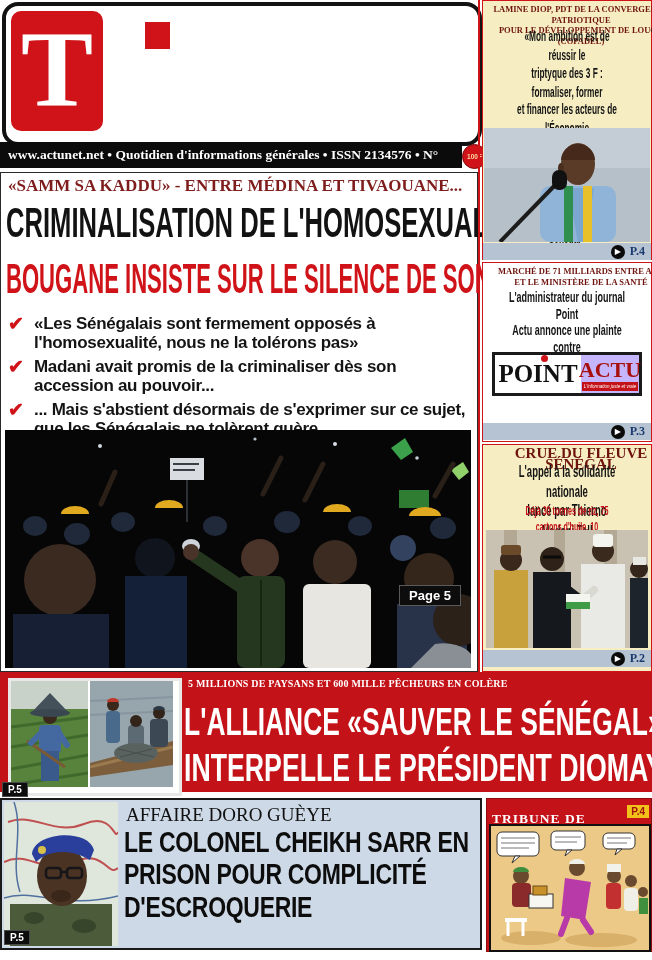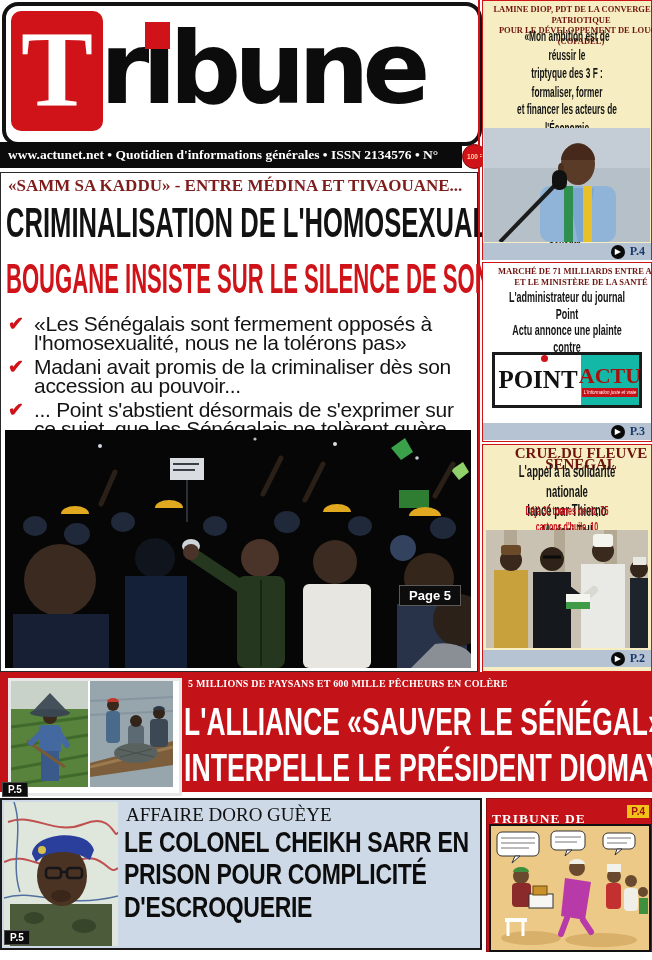--- a/index.html
+++ b/index.html
@@ -22,42 +22,42 @@
   .price{left:462px;top:144px;width:23px;height:23px;border-radius:50%;background:#cf1318;border:1px solid #7d0a0d;
          color:#ffd9a0;font-size:6.5px;font-weight:700;text-align:center;line-height:23px;}
   
   .mainblk{left:0;top:172px;width:478px;height:500px;background:#fff;border:1px solid #2a2a2a;box-sizing:border-box;}
   .mkick{left:8px;top:176px;font-family:"Liberation Serif",serif;font-weight:700;font-size:17px;color:#7f1d1d;}
   .h1m{left:6px;top:198px;font-size:32px;color:#121212;transform:scale(0.80,1.35);}
   .h2m{left:6px;top:254px;font-size:32px;color:#cf1318;transform:scale(0.69,1.35);}
   .bullets{left:8px;top:314px;width:464px;}
   .brow{display:flex;margin-bottom:5px;}
   .bchk{color:#cf1318;font-size:19px;font-weight:700;line-height:19px;width:26px;flex:0 0 26px;}
-  .btxt{font-weight:400;font-size:21px;line-height:19px;color:#141414;letter-spacing:-0.3px;}
+  .btxt{font-weight:700;font-size:17px;line-height:19px;color:#141414;letter-spacing:-0.3px;}
   .mphoto{left:5px;top:430px;width:466px;height:184px;background:#000;}
   .page5{right:10px;bottom:8px;background:#0d0d0d;border:1px solid #5a5a5a;color:#fff;font-weight:700;font-size:13px;padding:2px 9px;}
   
   .redvrule{left:478px;top:0;width:2px;height:672px;background:#cf1318;}
   .rblk{left:482px;width:170px;box-sizing:border-box;border:1px solid #cf1318;}
   .rb1{top:0;height:260px;background:#f6eec2;}
   .rb2{top:262px;height:180px;background:#ffffff;}
   .rb3{top:444px;height:228px;background:#f6eec2;}
   .rkick{left:483px;width:196px;text-align:center;font-family:"Liberation Serif",serif;font-weight:700;font-size:8.5px;
          line-height:10.5px;color:#6e130d;}
   .rhead{left:483px;width:168px;text-align:center;color:#141414;}
   .rsub{left:483px;width:168px;text-align:center;color:#c41219;}
   .pbar{left:483px;width:168px;height:17px;background:#b5c3d3;display:flex;align-items:center;justify-content:flex-end;gap:5px;padding-right:6px;box-sizing:border-box;}
   .acirc{display:inline-flex;width:14px;height:14px;border-radius:50%;background:#0a0a0a;color:#fff;font-size:8px;
          align-items:center;justify-content:center;}
   .pnum{color:#1b3a6e;font-weight:700;font-size:12px;font-family:"Liberation Serif",serif;}
-  .logobox{left:492px;top:352px;width:150px;height:56px;border:3px solid #1a1a1a;background:#fff;display:flex;box-sizing:border-box;}
+  .logobox{left:492px;top:352px;width:150px;height:44px;border:3px solid #1a1a1a;background:#fff;display:flex;box-sizing:border-box;}
   .pointwrap{position:relative;flex:1;display:flex;align-items:center;justify-content:center;}
   .pointtxt{font-family:"Liberation Serif",serif;font-weight:700;font-size:25px;color:#111;letter-spacing:0;}
   .pointdot{position:absolute;left:53%;top:0px;width:7px;height:7px;border-radius:50%;background:#cf1318;}
-  .actuwrap{width:58px;display:flex;flex-direction:column;align-items:center;justify-content:center;background:#14b8a6;}
+  .actuwrap{width:58px;display:flex;flex-direction:column;align-items:center;justify-content:center;background:#c4b5fd;}
   .actutxt{font-family:"Liberation Serif",serif;font-weight:700;font-size:22px;color:#a8100e;line-height:24px;}
   .actubar{width:56px;height:9px;background:#c41219;color:#fff;font-size:4.5px;font-style:italic;text-align:center;line-height:9px;overflow:hidden;}
   
   .band{left:0;top:672px;width:652px;height:120px;background:#c41219;}
   .bandphotos{left:8px;top:678px;width:168px;height:112px;border:3px solid #e8e8e8;display:flex;background:#fff;gap:2px;}
   .bandkick{left:188px;top:678px;color:#fff;font-family:"Liberation Serif",serif;font-weight:700;font-size:10px;letter-spacing:0.2px;}
   .bl1{left:184px;top:700px;font-size:30px;color:#fff;transform:scale(0.88,1.28);}
   .bl2{left:184px;top:746px;font-size:30px;color:#fff;transform:scale(0.89,1.28);}
   .p5badge{background:#0d0d0d;border:1px solid #4a4a4a;color:#fff;font-weight:700;font-size:10px;padding:1px 5px;}
   
@@ -73,42 +73,41 @@
   .odiabadge{background:#f2c21a;color:#a01010;font-weight:700;font-size:10px;padding:1px 4px;margin-right:3px;}
   .cartoon{left:489px;top:824px;width:158px;height:124px;border:2px solid #111;background:#ecc987;}
 </style>
 </head>
 <body>
 
 <div class="page">
 
   <div class="abs mast">
     <div class="abs tbox"><span>T</span></div>
-    <div class="abs ribune">rıbune</div>
     <div class="abs idot"></div>
   </div>
   <div class="abs infobar">www.actunet.net • Quotidien d'informations générales • ISSN  2134576 • N° 4338 Ven. 08 Nov. 2024</div>
   <div class="abs price">100F</div>
 
   <div class="abs mainblk"></div>
   <div class="abs mkick">«SAMM SA KADDU» - ENTRE MÉDINA ET TIVAOUANE...</div>
   <div class="abs cond nw h1m sans">CRIMINALISATION DE L'HOMOSEXUALITÉ:</div>
   <div class="abs cond nw h2m sans">BOUGANE INSISTE SUR LE SILENCE DE SONKO</div>
   <div class="abs bullets">
     <div class="brow">
       <span class="bchk">✔</span>
       <span class="btxt">«Les Sénégalais sont fermement opposés à l'homosexualité, nous ne la tolérons pas»</span>
     </div>
     <div class="brow">
       <span class="bchk">✔</span>
       <span class="btxt">Madani avait promis de la criminaliser dès son accession au pouvoir...</span>
     </div>
     <div class="brow">
       <span class="bchk">✔</span>
-      <span class="btxt">... Point s'abstient désormais de s'exprimer sur ce sujet, que les Sénégalais ne tolèrent guère</span>
+      <span class="btxt">... Mais s'abstient désormais de s'exprimer sur ce sujet, que les Sénégalais ne tolèrent guère</span>
     </div>
   </div>
 
   <div class="abs mphoto">
     <svg width="466" height="238" viewBox="0 0 466 238">
       <rect width="466" height="238" fill="#060607"></rect>
       <circle cx="95" cy="16" r="2" fill="#cfd6dd"></circle>
         <circle cx="250" cy="9" r="1.6" fill="#b9c2cc"></circle>
       <circle cx="330" cy="14" r="2" fill="#d8dee4"></circle>
         <circle cx="412" cy="28" r="1.8" fill="#c4ccd4"></circle>

